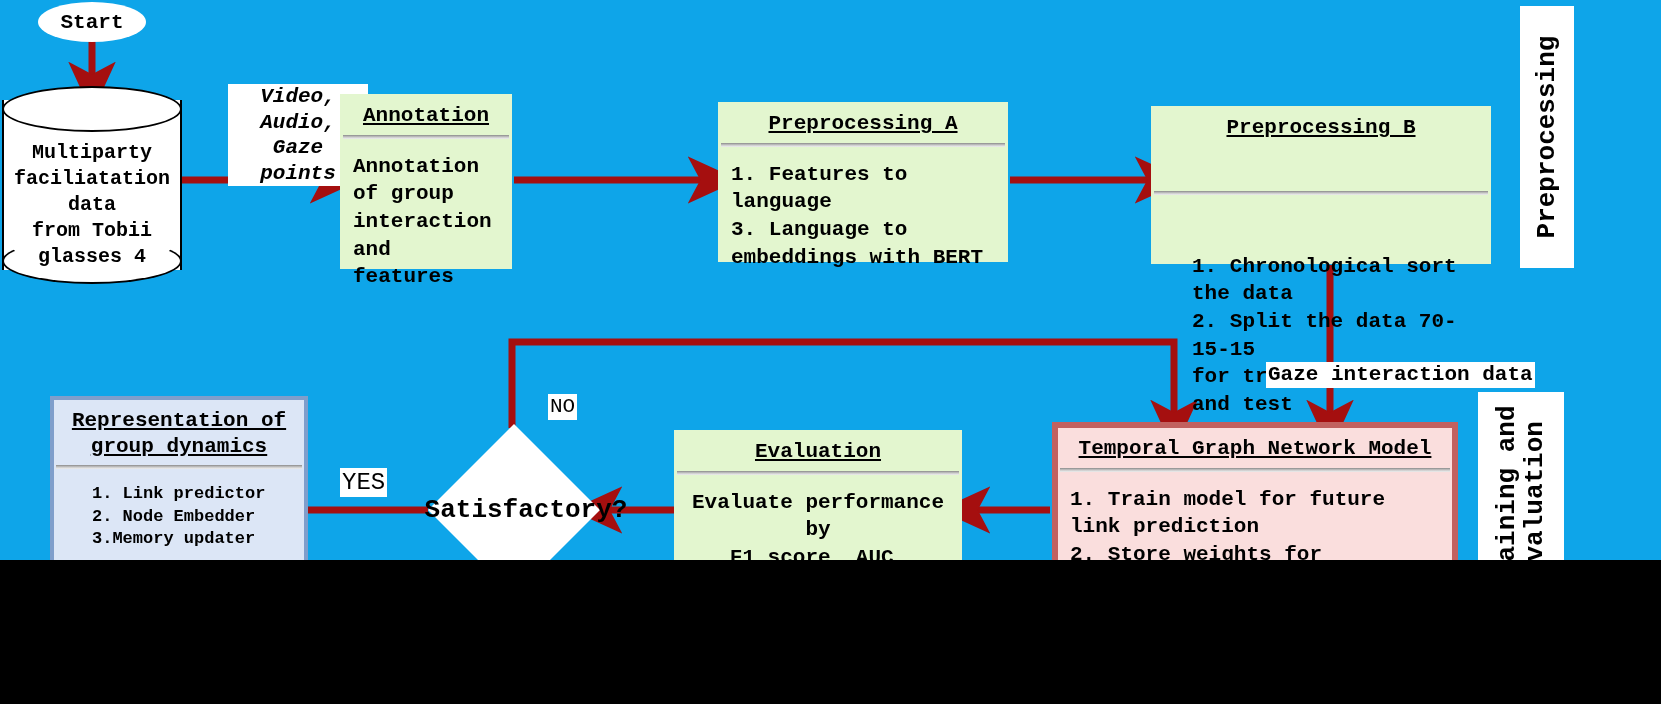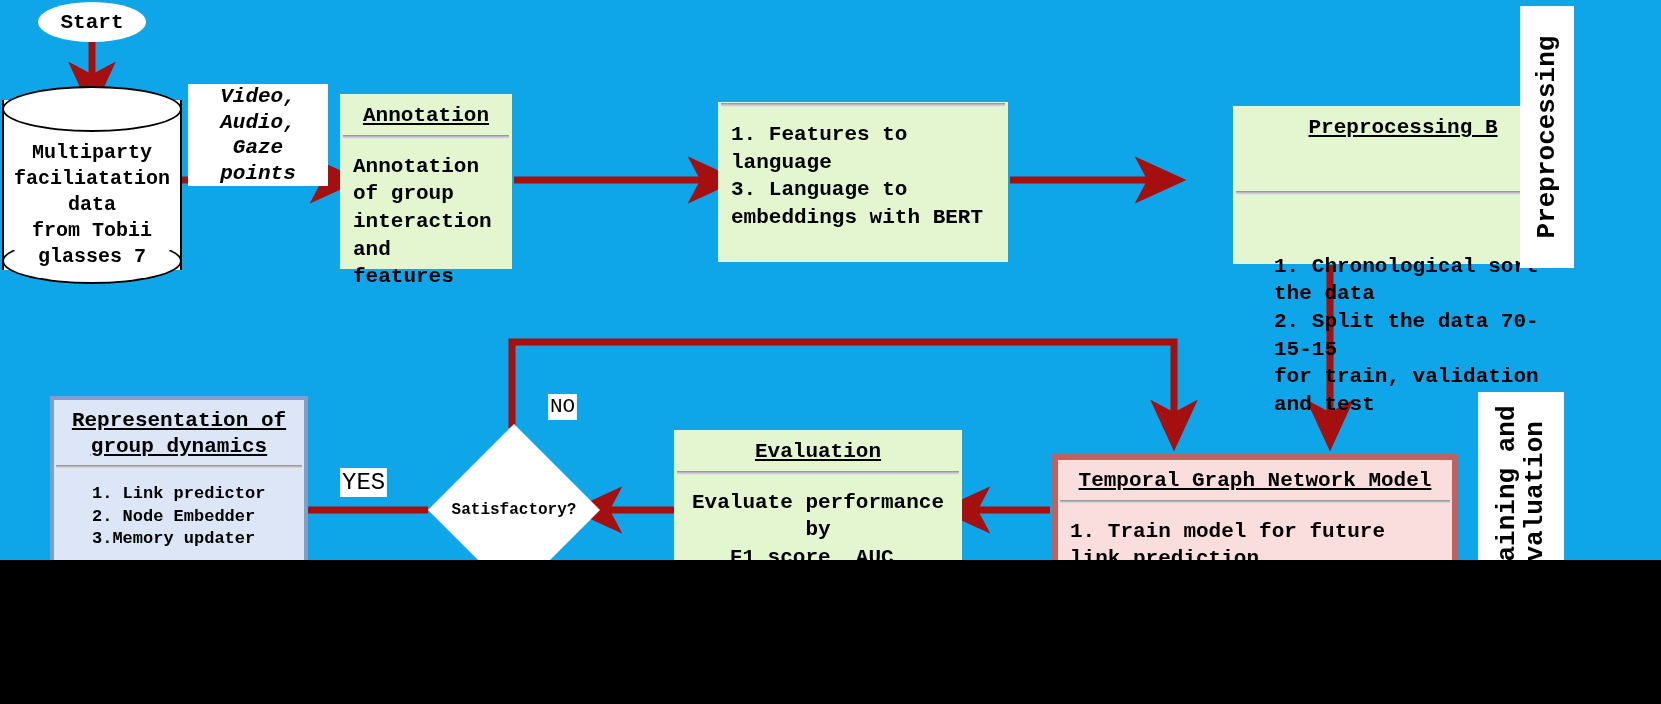--- a/index.html
+++ b/index.html
@@ -66,47 +66,47 @@
   }
   .pbox .body{
     flex:1 1 auto;
     color:#000;font-weight:bold;
     padding:14px 10px 8px 12px;
     line-height:1.32;
     white-space:pre-line;
   }
 
   .green{background:#e3f6cf;border:1px solid #e3f6cf;}
-  .pink{background:#fadedd;border:6px solid #c1615f;margin-top:32px;}
+  .pink{background:#fadedd;border:6px solid #c1615f;}
   .blue{background:#dce6f6;border:4px solid #7f9ecb;margin-left:48px;}
 
   
   .diamond{
     position:absolute;
   }
   .diamond .shape{
     position:absolute;left:0;top:0;width:100%;height:100%;
     background:#ffffff;
     clip-path:polygon(50% 0,100% 50%,50% 100%,0 50%);
   }
   .diamond .lbl{
-    position:absolute;left:0;top:0;width:100%;height:100%;
+    position:absolute;left:12px;top:0;width:100%;height:100%;
     display:flex;align-items:center;justify-content:center;
-    color:#000;font-weight:bold;font-size:16px;
+    color:#000;font-weight:bold;font-size:26px;
   }
 
   
   .chip{
     position:absolute;
     background:#ffffff;color:#000;
     padding:0 2px;
     line-height:1.22;
     white-space:pre-line;
   }
-  .chip.bolditalic{font-weight:bold;font-style:italic;text-align:center;}
+  .chip.bolditalic{font-weight:bold;font-style:italic;text-align:center;margin-left:40px;}
   .chip.plain{font-weight:normal;}
   .chip.boldplain{font-weight:bold;}
 
   
   .phase{
     position:absolute;
     background:#ffffff;color:#000;
     font-weight:bold;
     display:flex;align-items:center;justify-content:center;
     box-sizing:border-box;
@@ -158,55 +158,57 @@
   </div>
 
   <div class="cylinder" style="left:2px;top:86px;width:180px;height:198px;">
     <div class="cyl-body"></div>
     <div class="cyl-bottom"></div>
     <div class="cyl-top"></div>
     <div class="cyl-text" style="white-space:pre-line;padding-top:20px;">Multiparty
 faciliatation
 data
 from Tobii
-glasses 7</div>
+glasses 4</div>
   </div>
 
   <div class="chip bolditalic" style="left:188px;top:84px;width:136px;font-size:21px;">Video,
 Audio, Gaze
 points</div>
 
   <div class="pbox green" style="left:340px;top:94px;width:172px;height:175px;">
     <div class="ttl" style="font-size:21px;">Annotation</div>
     <div class="sep"></div>
     <div class="body" style="font-size:21px;">Annotation
 of group
 interaction
 and features</div>
   </div>
 
   <div class="pbox green" style="left:718px;top:102px;width:290px;height:160px;">
+    <div class="ttl" style="font-size:21px;">Preprocessing A</div>
     <div class="sep"></div>
     <div class="body" style="font-size:21px;">1. Features to language
 3. Language to
 embeddings with BERT</div>
   </div>
 
-  <div class="pbox green" style="left:1233px;top:106px;width:340px;height:158px;gap:44px;">
+  <div class="pbox green" style="left:1151px;top:106px;width:340px;height:158px;gap:44px;">
     <div class="ttl" style="font-size:21px;">Preprocessing B</div>
     <div class="sep"></div>
     <div class="body" style="font-size:21px;padding-left:40px;">1. Chronological sort the data
 2. Split the data 70-15-15
 for train, validation and test</div>
   </div>
 
   <div class="phase" style="left:1520px;top:6px;width:54px;height:262px;font-size:26px;">
     <span>Preprocessing</span>
   </div>
 
+  <div class="chip boldplain" style="left:1266px;top:362px;font-size:21px;">Gaze interaction data</div>
 
   <div class="chip plain" style="left:548px;top:394px;font-size:21px;">NO</div>
 
   <div class="chip plain" style="left:340px;top:468px;font-size:24px;">YES</div>
 
   <div class="pbox pink" style="left:1052px;top:422px;width:406px;height:196px;">
     <div class="ttl" style="font-size:21px;">Temporal Graph Network Model</div>
     <div class="sep"></div>
     <div class="body" style="font-size:21px;">1. Train model for future
      link prediction

